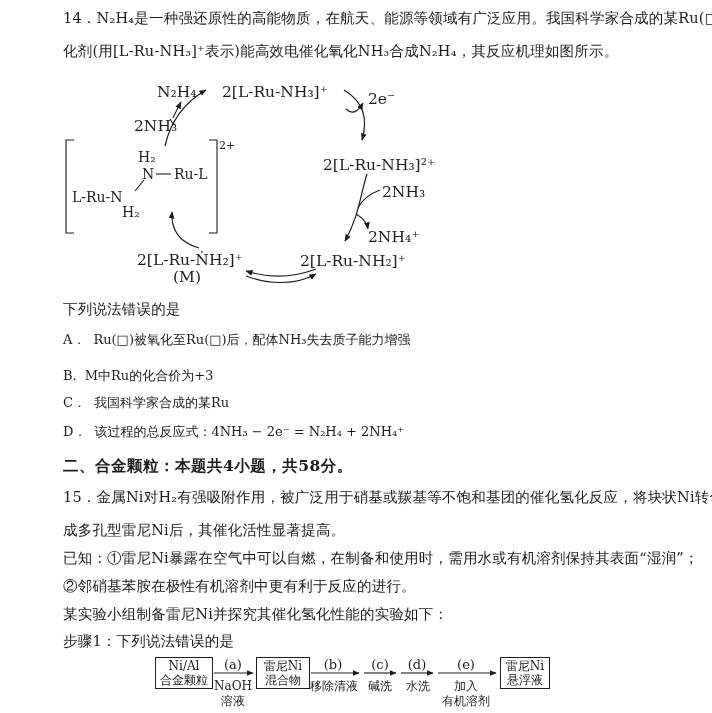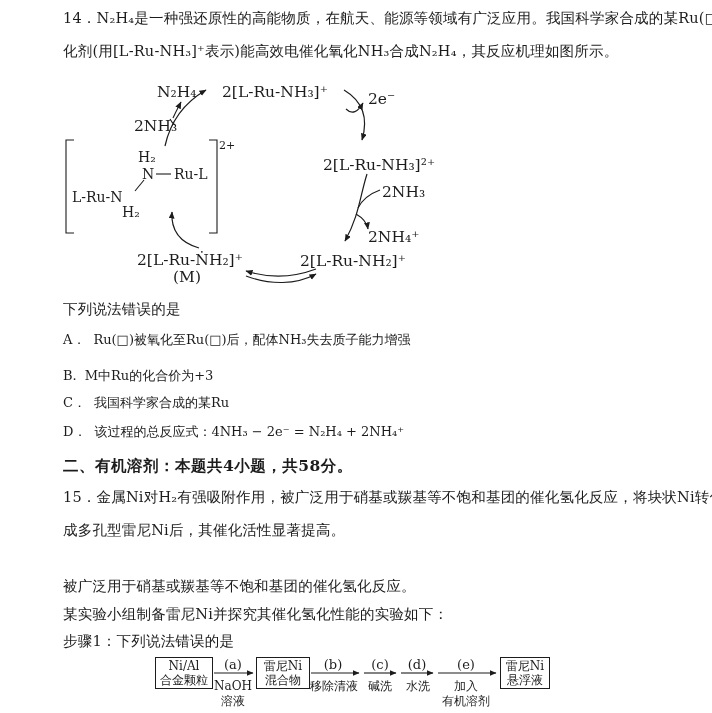--- a/index.html
+++ b/index.html
@@ -85,25 +85,26 @@
   <div class="opt" style="top:367px">
     <span class="lab">B.</span><span>M中Ru的化合价为+3</span>
   </div>
   <div class="opt" style="top:394px">
     <span class="lab">C．</span><span>我国科学家合成的某Ru</span>
   </div>
   <div class="opt" style="top:423px">
     <span class="lab">D．</span><span>该过程的总反应式：4NH₃ − 2e⁻ = N₂H₄ + 2NH₄⁺</span>
   </div>
 
-  <div class="sec-header" style="top:456px">二、有机溶剂：本题共4小题，共58分。</div>
+  <div class="sec-header" style="top:456px">二、合金颗粒：本题共4小题，共58分。</div>
 
   <div class="line" style="top:488px">15．金属Ni对H₂有强吸附作用，被广泛用于硝基或羰基等不饱和基团的催化氢化反应，将块状Ni转化</div>
   <div class="line" style="top:521px">成多孔型雷尼Ni后，其催化活性显著提高。</div>
-  <div class="line" style="top:577px">被广泛用于硝基或羰基等不饱和基团的催化氢化反应。</div>
+  <div class="line" style="top:549px">已知：①雷尼Ni暴露在空气中可以自燃，在制备和使用时，需用水或有机溶剂保持其表面“湿润”；</div>
+  <div class="line" style="top:577px">②邻硝基苯胺在极性有机溶剂中更有利于反应的进行。</div>
   <div class="line" style="top:605px">某实验小组制备雷尼Ni并探究其催化氢化性能的实验如下：</div>
   <div class="line" style="top:632px">步骤1：下列说法错误的是</div>
 
   <svg class="flow" width="402" height="62" viewBox="0 0 402 62">
     <defs>
       <marker id="fah" markerWidth="8" markerHeight="7" refX="6.5" refY="3" orient="auto" markerUnits="userSpaceOnUse">
         <path d="M0,0 L7,3 L0,6 z" fill="#1c1c1c"></path>
       </marker>
     </defs>
 

